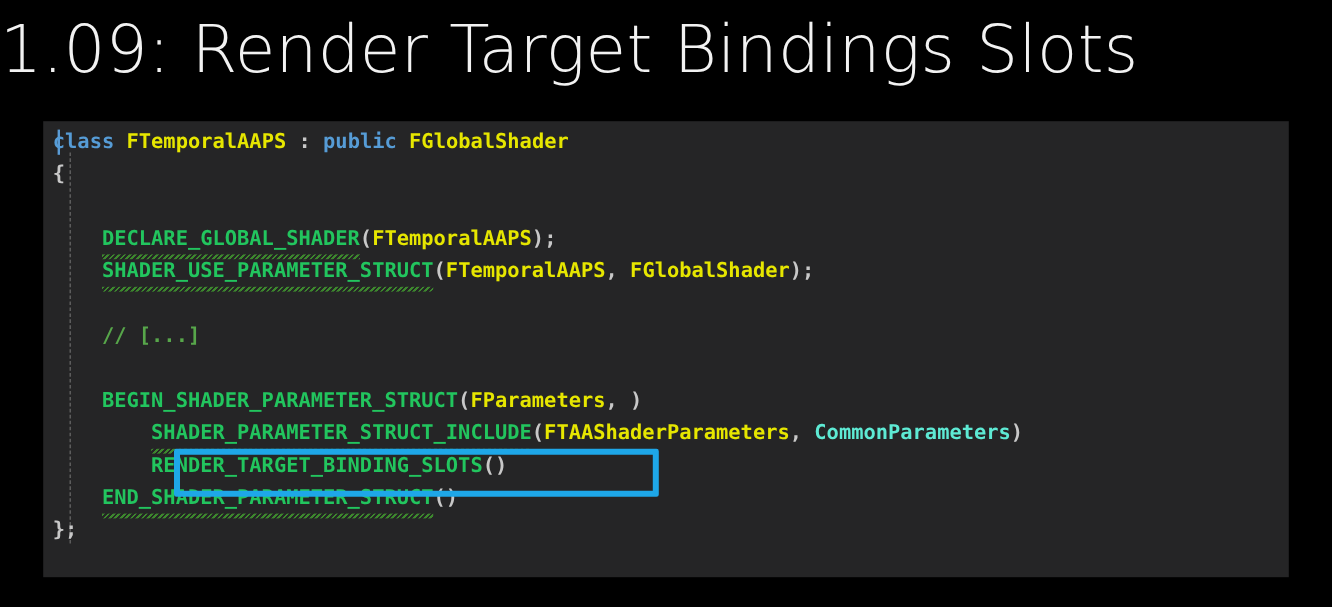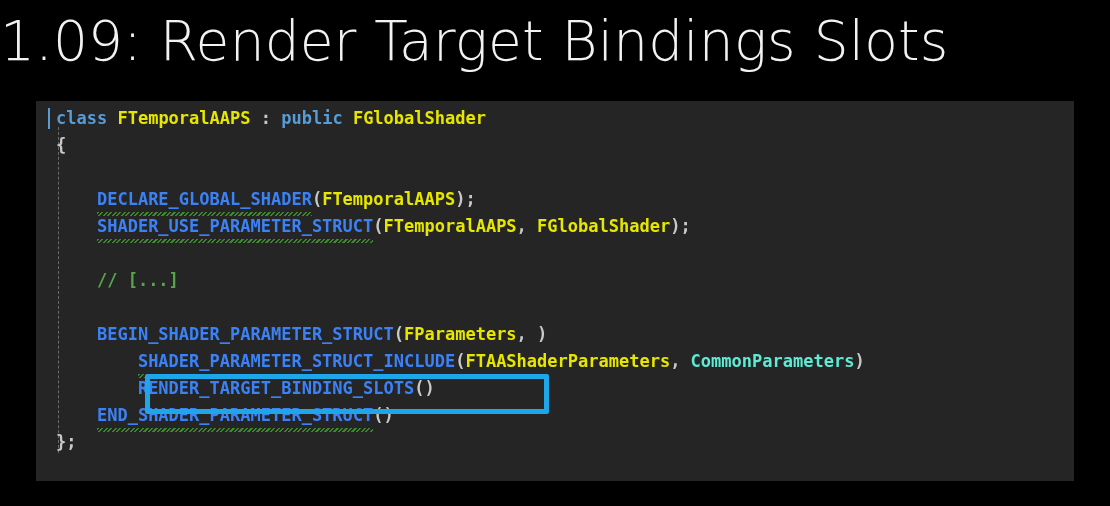--- a/index.html
+++ b/index.html
@@ -78,27 +78,27 @@
     font-family: "DejaVu Sans Mono", monospace;
     font-size: 17px;
     font-weight: bold;
     line-height: 27px;
     white-space: pre;
     -webkit-font-smoothing: antialiased;
   }
   .code-line {
     position: relative;
     height: 27px;
-    padding-left: 20px;
+    padding-left: 8px;
   }
 
   
   .t-key   { color: #569cd6; }
   .t-type  { color: #e6e600; }
-  .t-macro { color: #3b82f6; }
+  .t-macro { color: #22c55e; }
   .t-punct { color: #c8c8c8; }
   .t-ident { color: #5eead4; }
   .t-cmt   { color: #57a64a; }
 
   
   .squig {
     position: relative;
     display: inline-block;
   }
   .squig::after {

